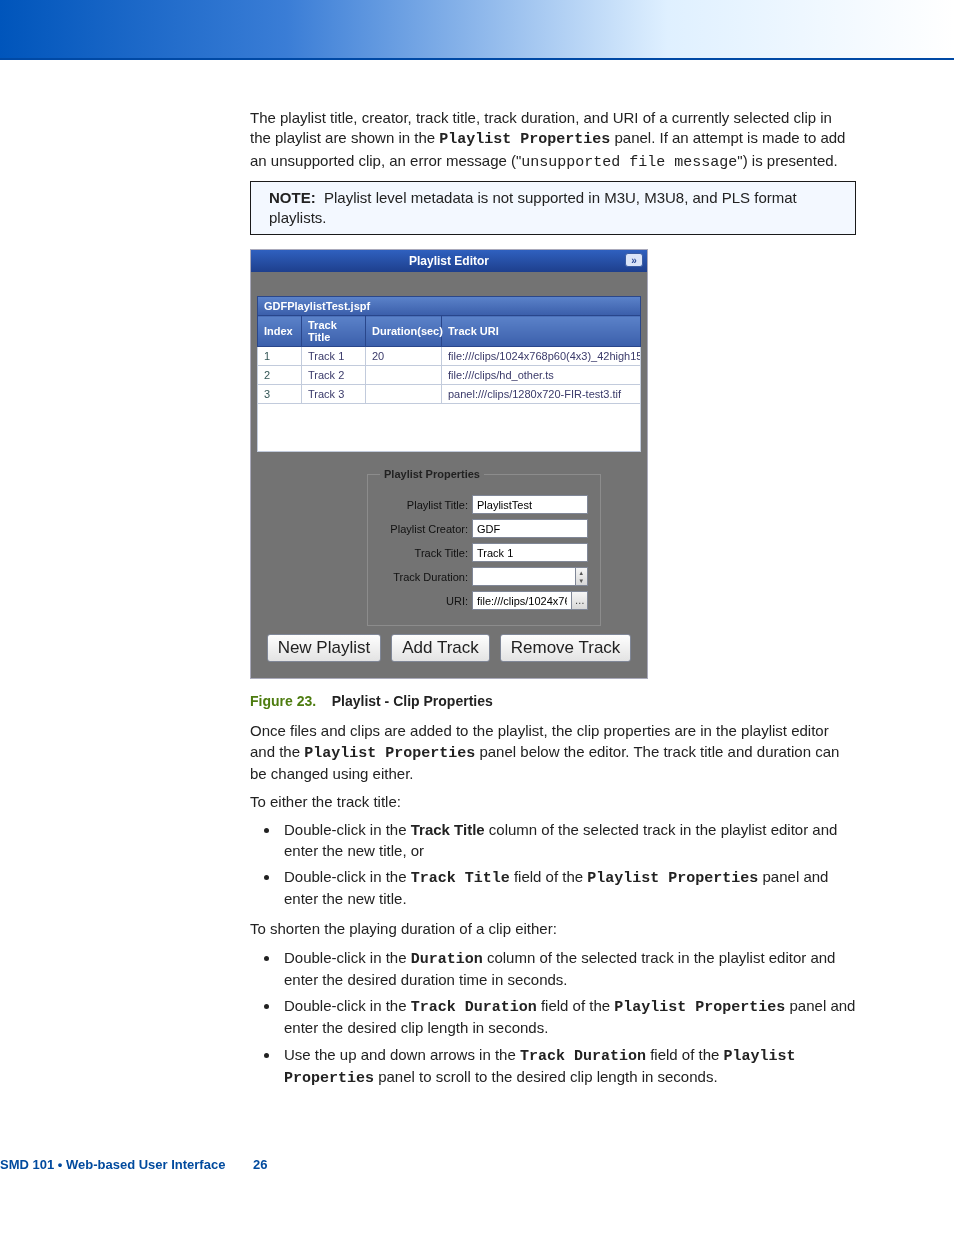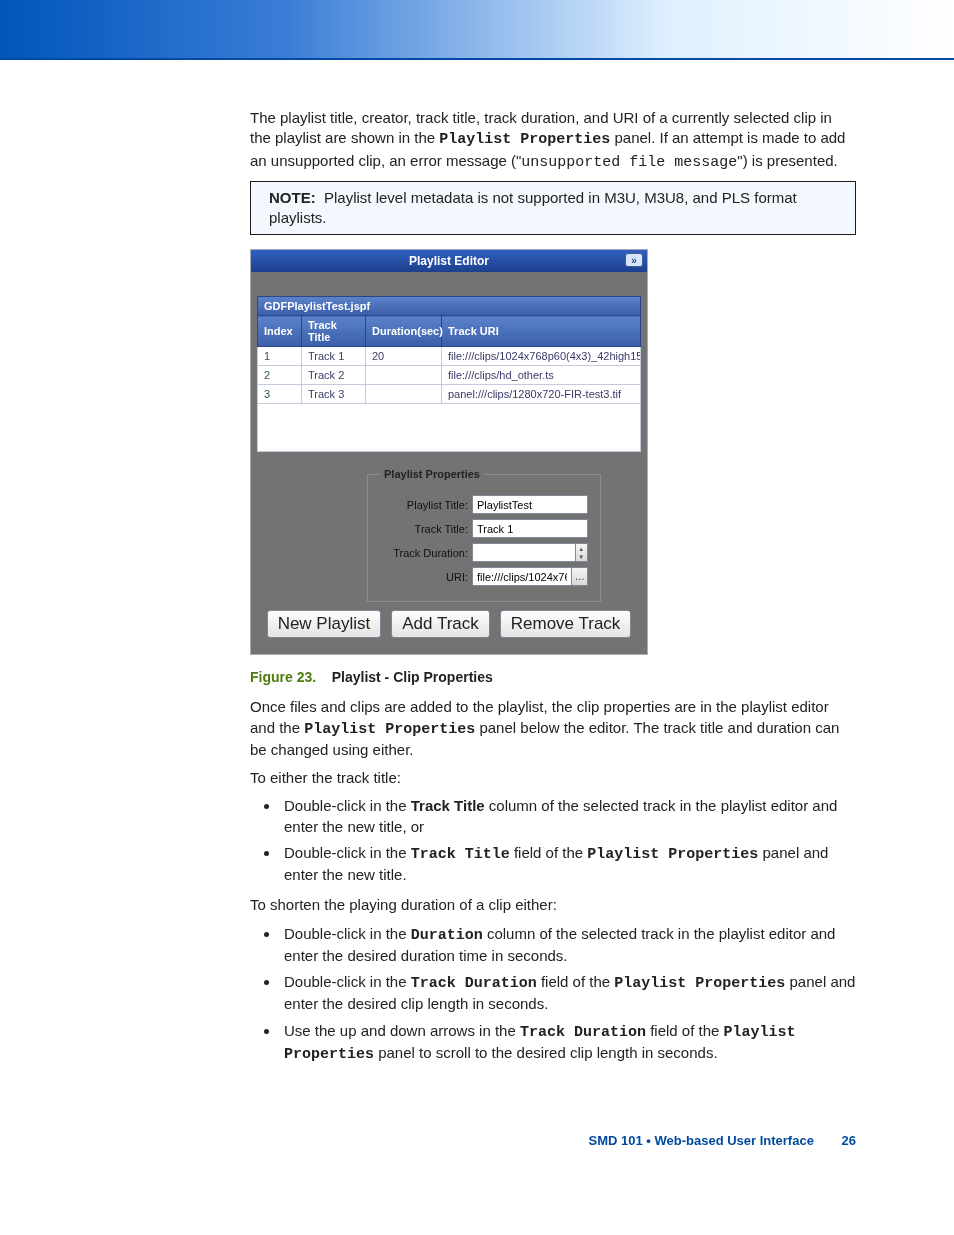--- a/index.html
+++ b/index.html
@@ -180,21 +180,21 @@
   }
   
   .fig-cap { margin: 10px 0 12px 0; font-size: 14px; }
   .fig-cap .blue { color: #4d7c0f; font-weight: bold; }
   .fig-cap .blk { font-weight: bold; }
   .body-text p { line-height: 1.35; margin: 8px 0; }
   .body-text .mono { font-family: "Courier New", monospace; font-weight: bold; }
   .body-text ul { margin: 4px 0 10px 0; padding-left: 30px; }
   .body-text li { margin: 6px 0; line-height: 1.35; padding-left: 4px; }
   .footer {
-    text-align: right;
+    text-align: left;
     padding: 18px 98px 24px 0;
     font-size: 13px;
   }
   .footer .blue { color: #004a9e; font-weight: bold; }
   .footer .page { color: #004a9e; font-weight: bold; margin-left: 24px; }
 </style>
 </head>
 <body>
 
 <div class="top-strip"></div>
@@ -261,20 +261,26 @@
       <fieldset class="props">
         <legend>Playlist Properties</legend>
 
         <div class="prow">
           <label>Playlist Title:</label>
           <div class="inp">
               <input value="PlaylistTest" style="">
             </div>
         </div>
         <div class="prow">
+          <label>Playlist Creator:</label>
+          <div class="inp">
+              <input value="GDF" style="">
+            </div>
+        </div>
+        <div class="prow">
           <label>Track Title:</label>
           <div class="inp">
               <input value="Track 1" style="">
             </div>
         </div>
         <div class="prow">
           <label>Track Duration:</label>
           <div class="inp">
             <input value="" style="">
             <div class="spinner">

